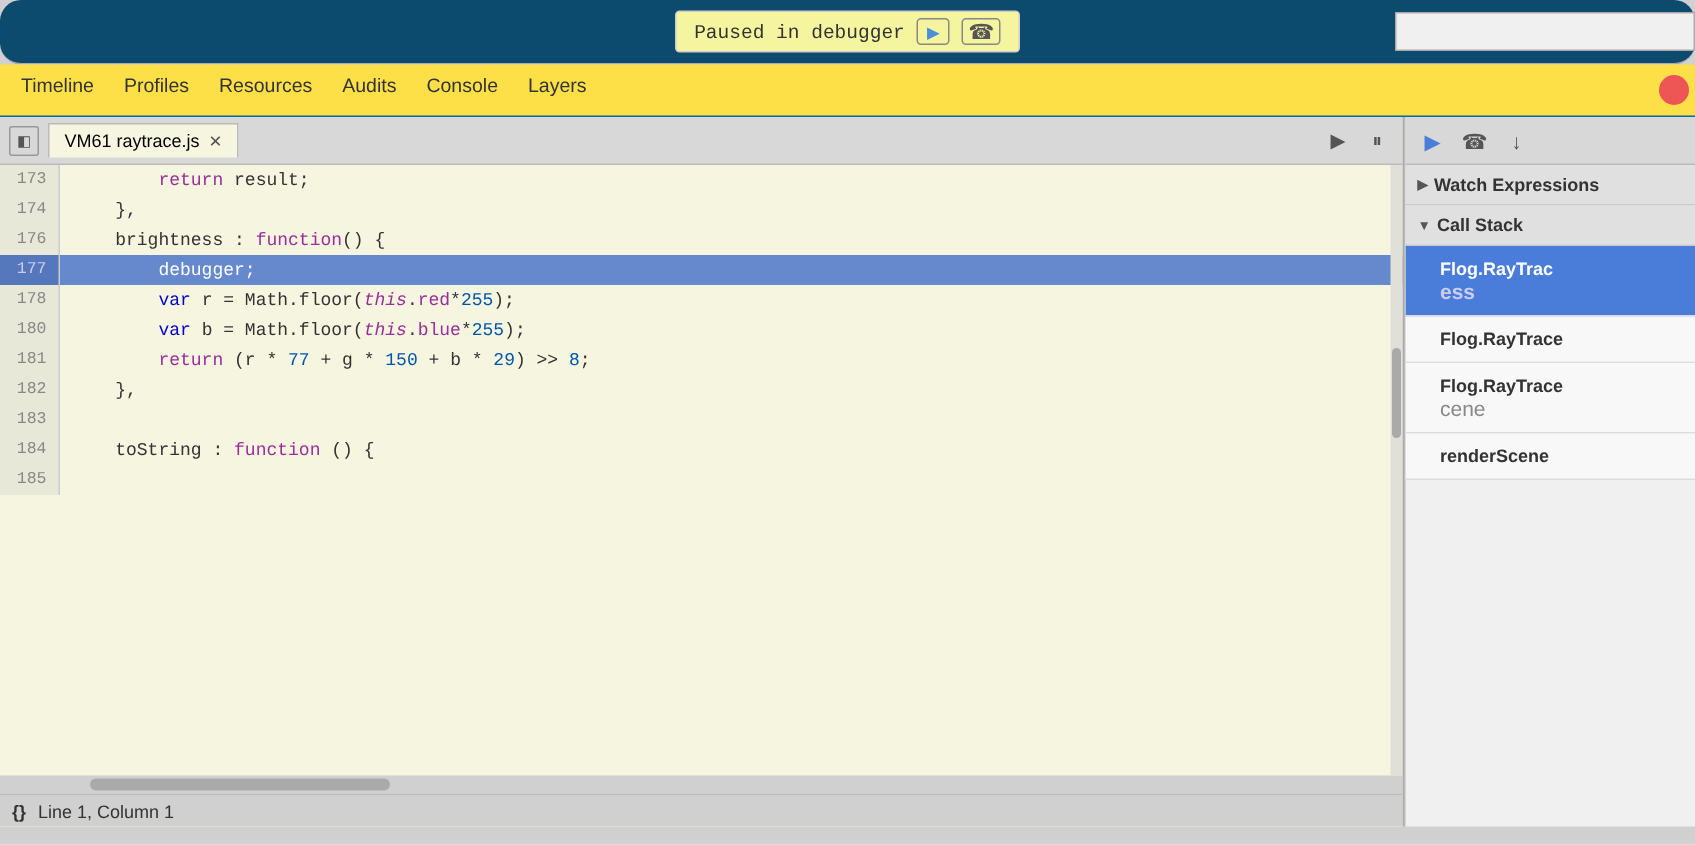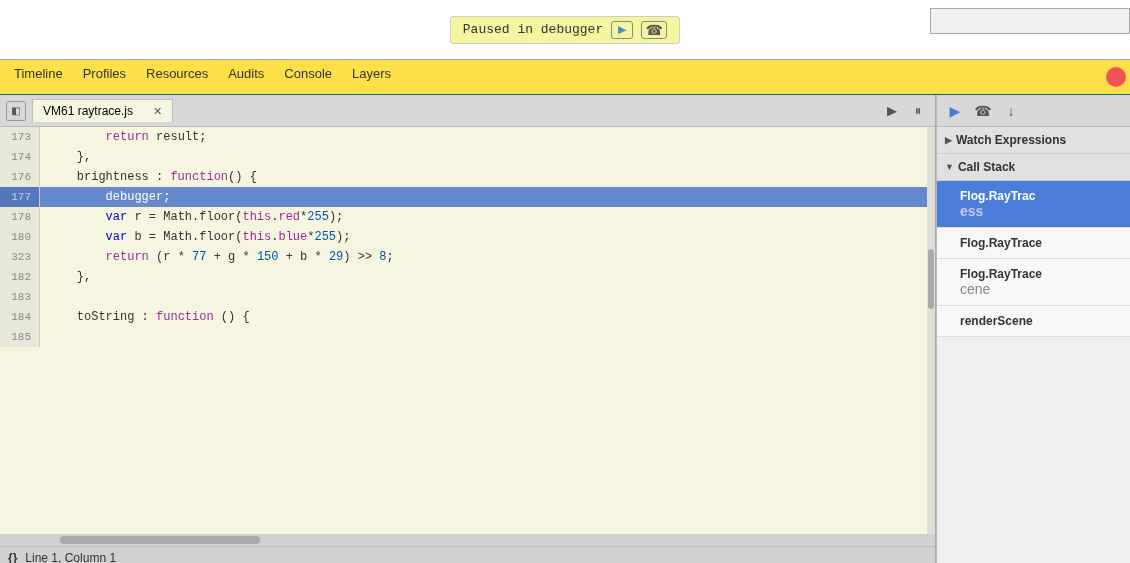--- a/index.html
+++ b/index.html
@@ -1,26 +1,27 @@
 <!DOCTYPE html>
 <html><head>
   <meta charset="utf-8">
   <style>
     * { margin: 0; padding: 0; box-sizing: border-box; }
     body { font-family: -apple-system, BlinkMacSystemFont, 'Helvetica Neue', Arial, sans-serif; font-size: 13px; background: #d0d0d0; width: 1130px; height: 563px; overflow: hidden; }
 
     
     .top-bar {
-      height: 60px;
-      background: #ffffff;
+      height: 43px;
+      background: #0c4a6e;
       display: flex;
       align-items: center;
       justify-content: center;
       border-bottom: 1px solid #aaa;
       position: relative;
+      border-radius: 14px;
     }
     .paused-badge {
       background: #f5f5a0;
       border: 1px solid #ccc;
       border-radius: 3px;
       padding: 4px 12px;
       font-size: 13px;
       font-family: 'Courier New', monospace;
       display: flex;
       align-items: center;
@@ -108,21 +109,21 @@
       padding: 0 6px;
       gap: 6px;
       border-bottom: 1px solid #bbb;
     }
     .editor-tab {
       background: #f5f5e0;
       border: 1px solid #bbb;
       border-bottom: none;
       padding: 4px 10px;
       font-size: 12px;
-      display: flex; align-items: center; gap: 20px;
+      display: flex; align-items: center; gap: 6px;
       cursor: pointer;
     }
     .editor-tab-close { color: #555; cursor: pointer; font-size: 11px; }
     .editor-toolbar-right {
       margin-left: auto;
       display: flex; gap: 4px; align-items: center;
     }
     .toolbar-icon-btn {
       width: 22px; height: 20px;
       background: none; border: none; cursor: pointer;
@@ -177,21 +178,21 @@
       color: #333;
       white-space: pre;
     }
     .code-line.highlighted .line-content {
       color: #fff;
     }
     .kw { color: #9b2d9b; }
     .fn { color: #9b2d9b; }
     .kw2 { color: #0000cc; }
     .num { color: #0055aa; }
-    .this-kw { color: #9b2d9b; }
+    .this-kw { color: #9b2d9b; font-style: italic; }
     .prop { color: #9b2d9b; }
 
     
     .h-scrollbar {
       height: 12px;
       background: #d0d0d0;
       position: relative;
     }
     .h-scrollbar-thumb {
       position: absolute;
@@ -378,21 +379,21 @@
           <span class="line-content">        <span class="kw2">var</span> r = Math.floor(<span class="this-kw">this</span>.<span class="prop">red</span>*<span class="num">255</span>);</span>
         </div>
 
 
         <div class="code-line">
           <span class="line-num">180</span>
           <span class="line-content">        <span class="kw2">var</span> b = Math.floor(<span class="this-kw">this</span>.<span class="prop">blue</span>*<span class="num">255</span>);</span>
         </div>
 
         <div class="code-line">
-          <span class="line-num">323</span>
+          <span class="line-num">181</span>
           <span class="line-content">        <span class="kw">return</span> (r * <span class="num">77</span> + g * <span class="num">150</span> + b * <span class="num">29</span>) &gt;&gt; <span class="num">8</span>;</span>
         </div>
 
         <div class="code-line">
           <span class="line-num">182</span>
           <span class="line-content">    },</span>
         </div>
 
         <div class="code-line">
           <span class="line-num">183</span>

